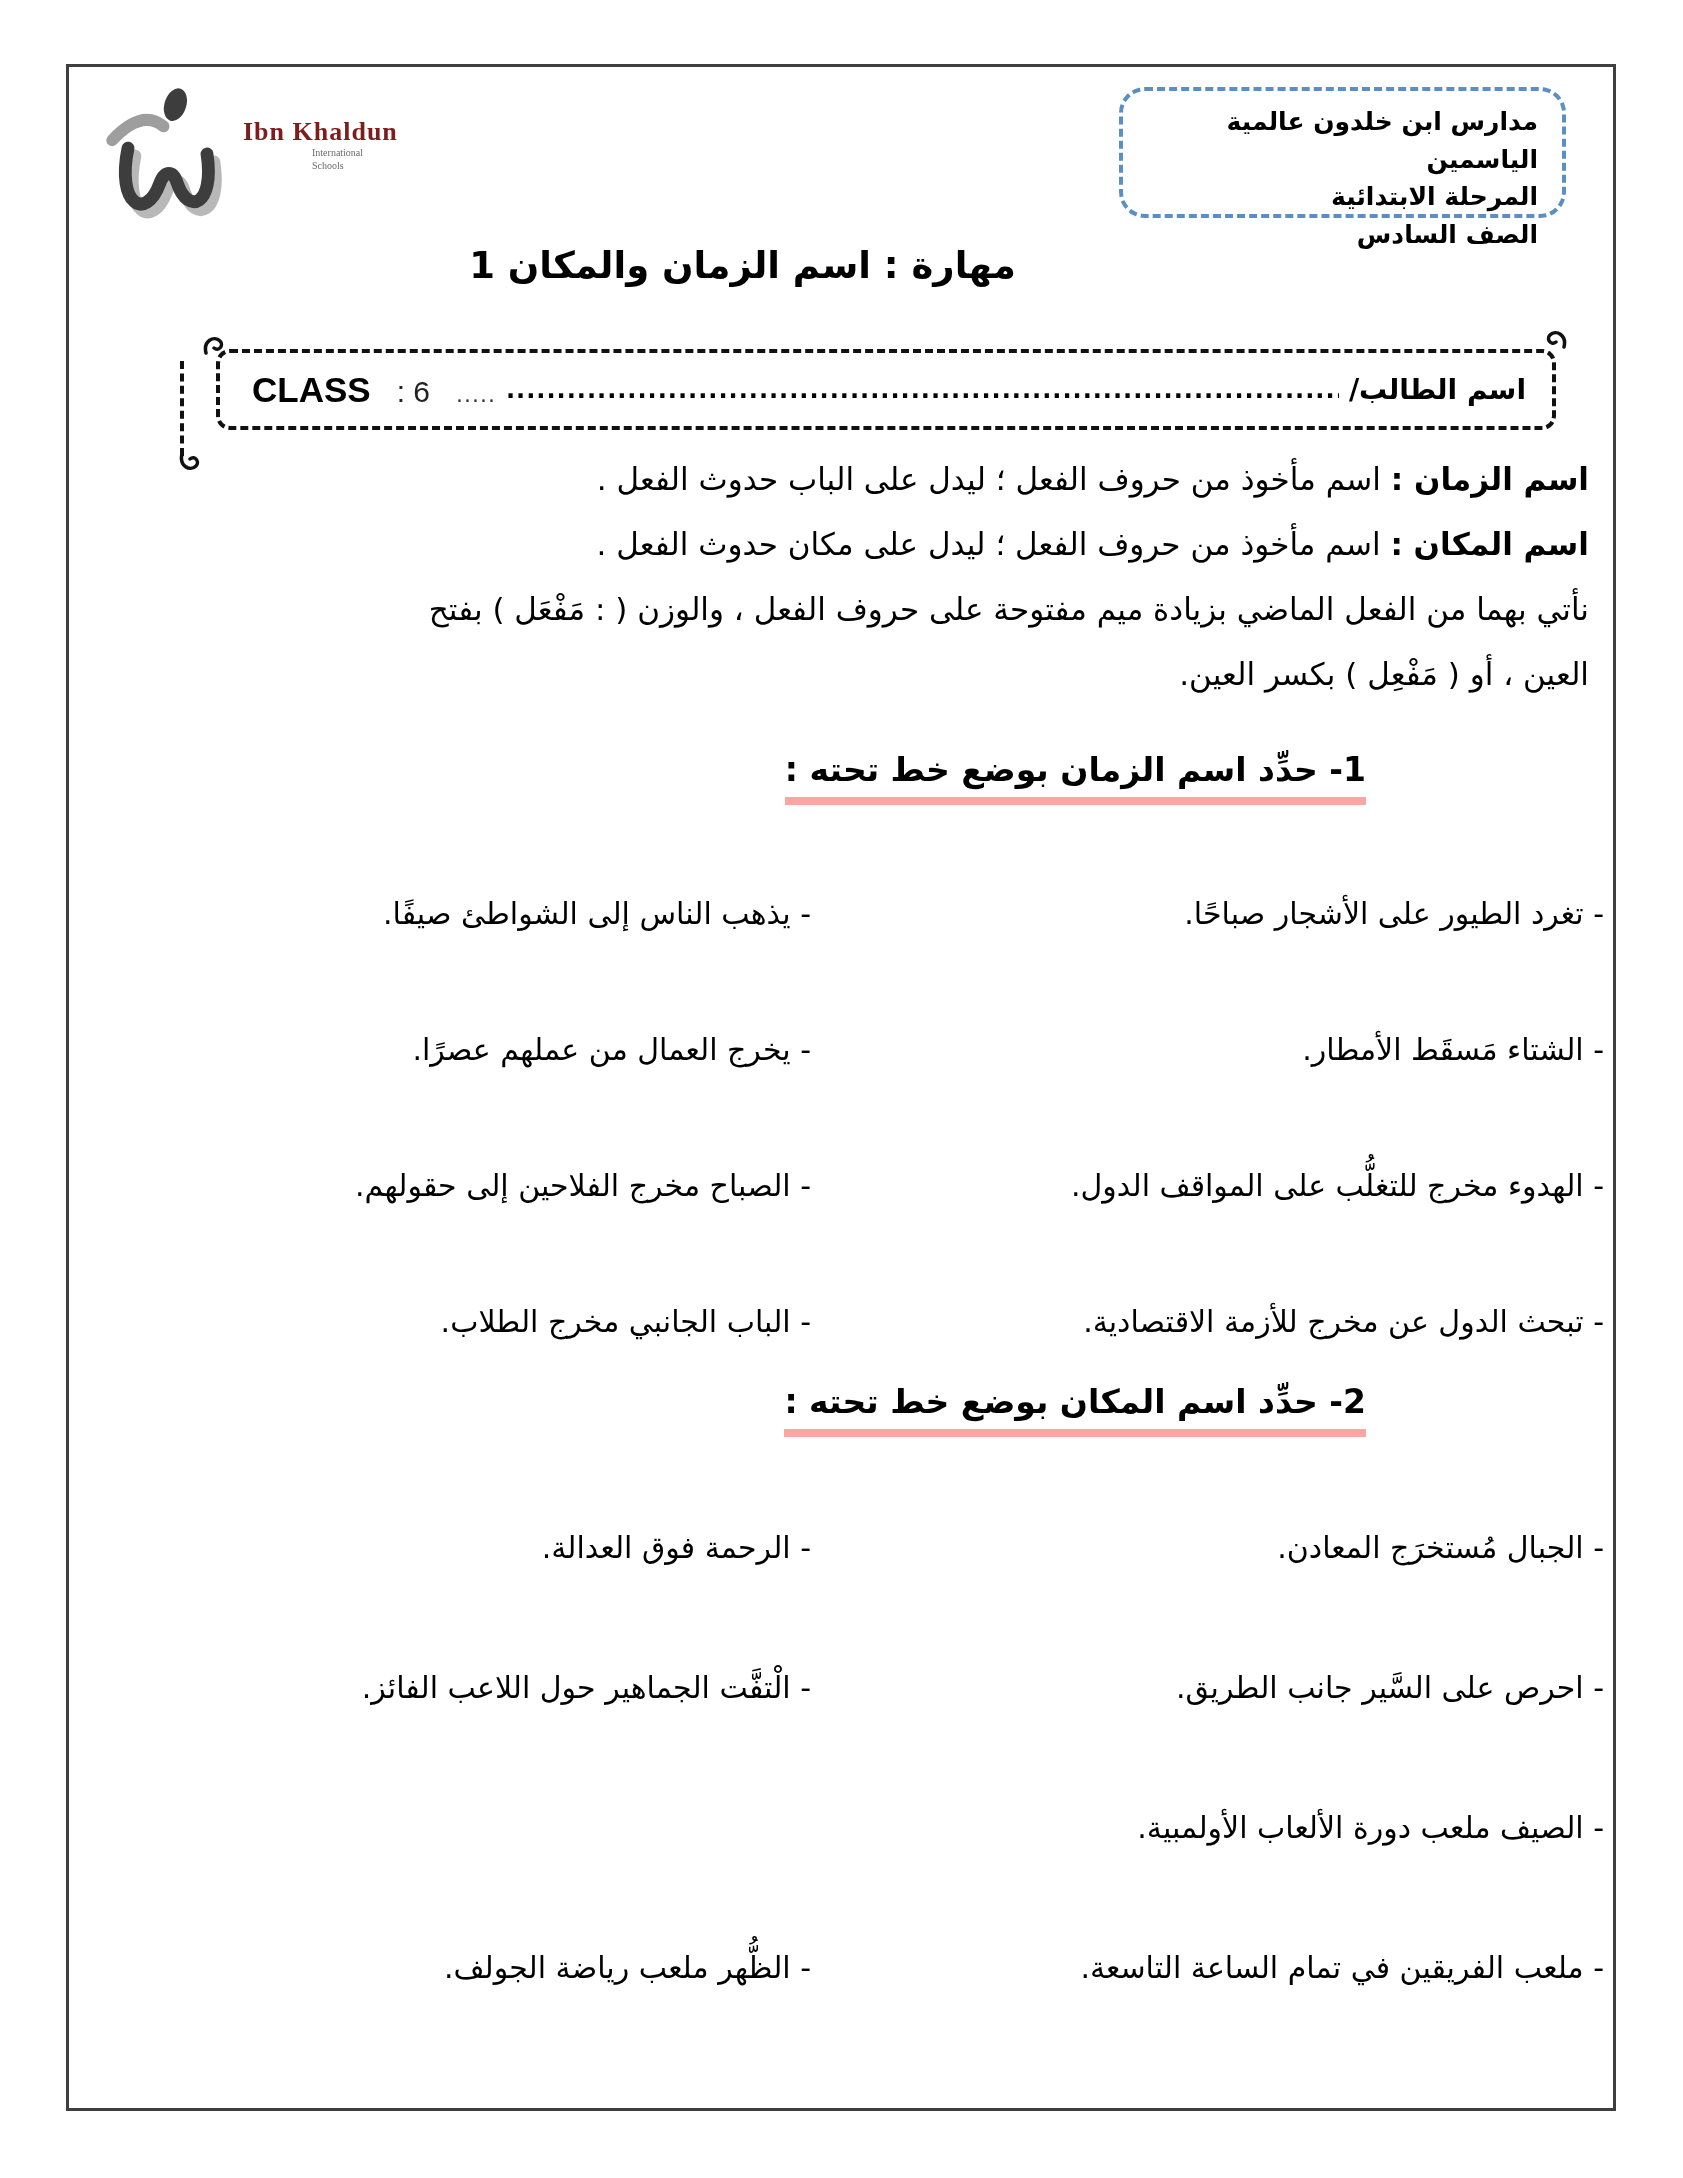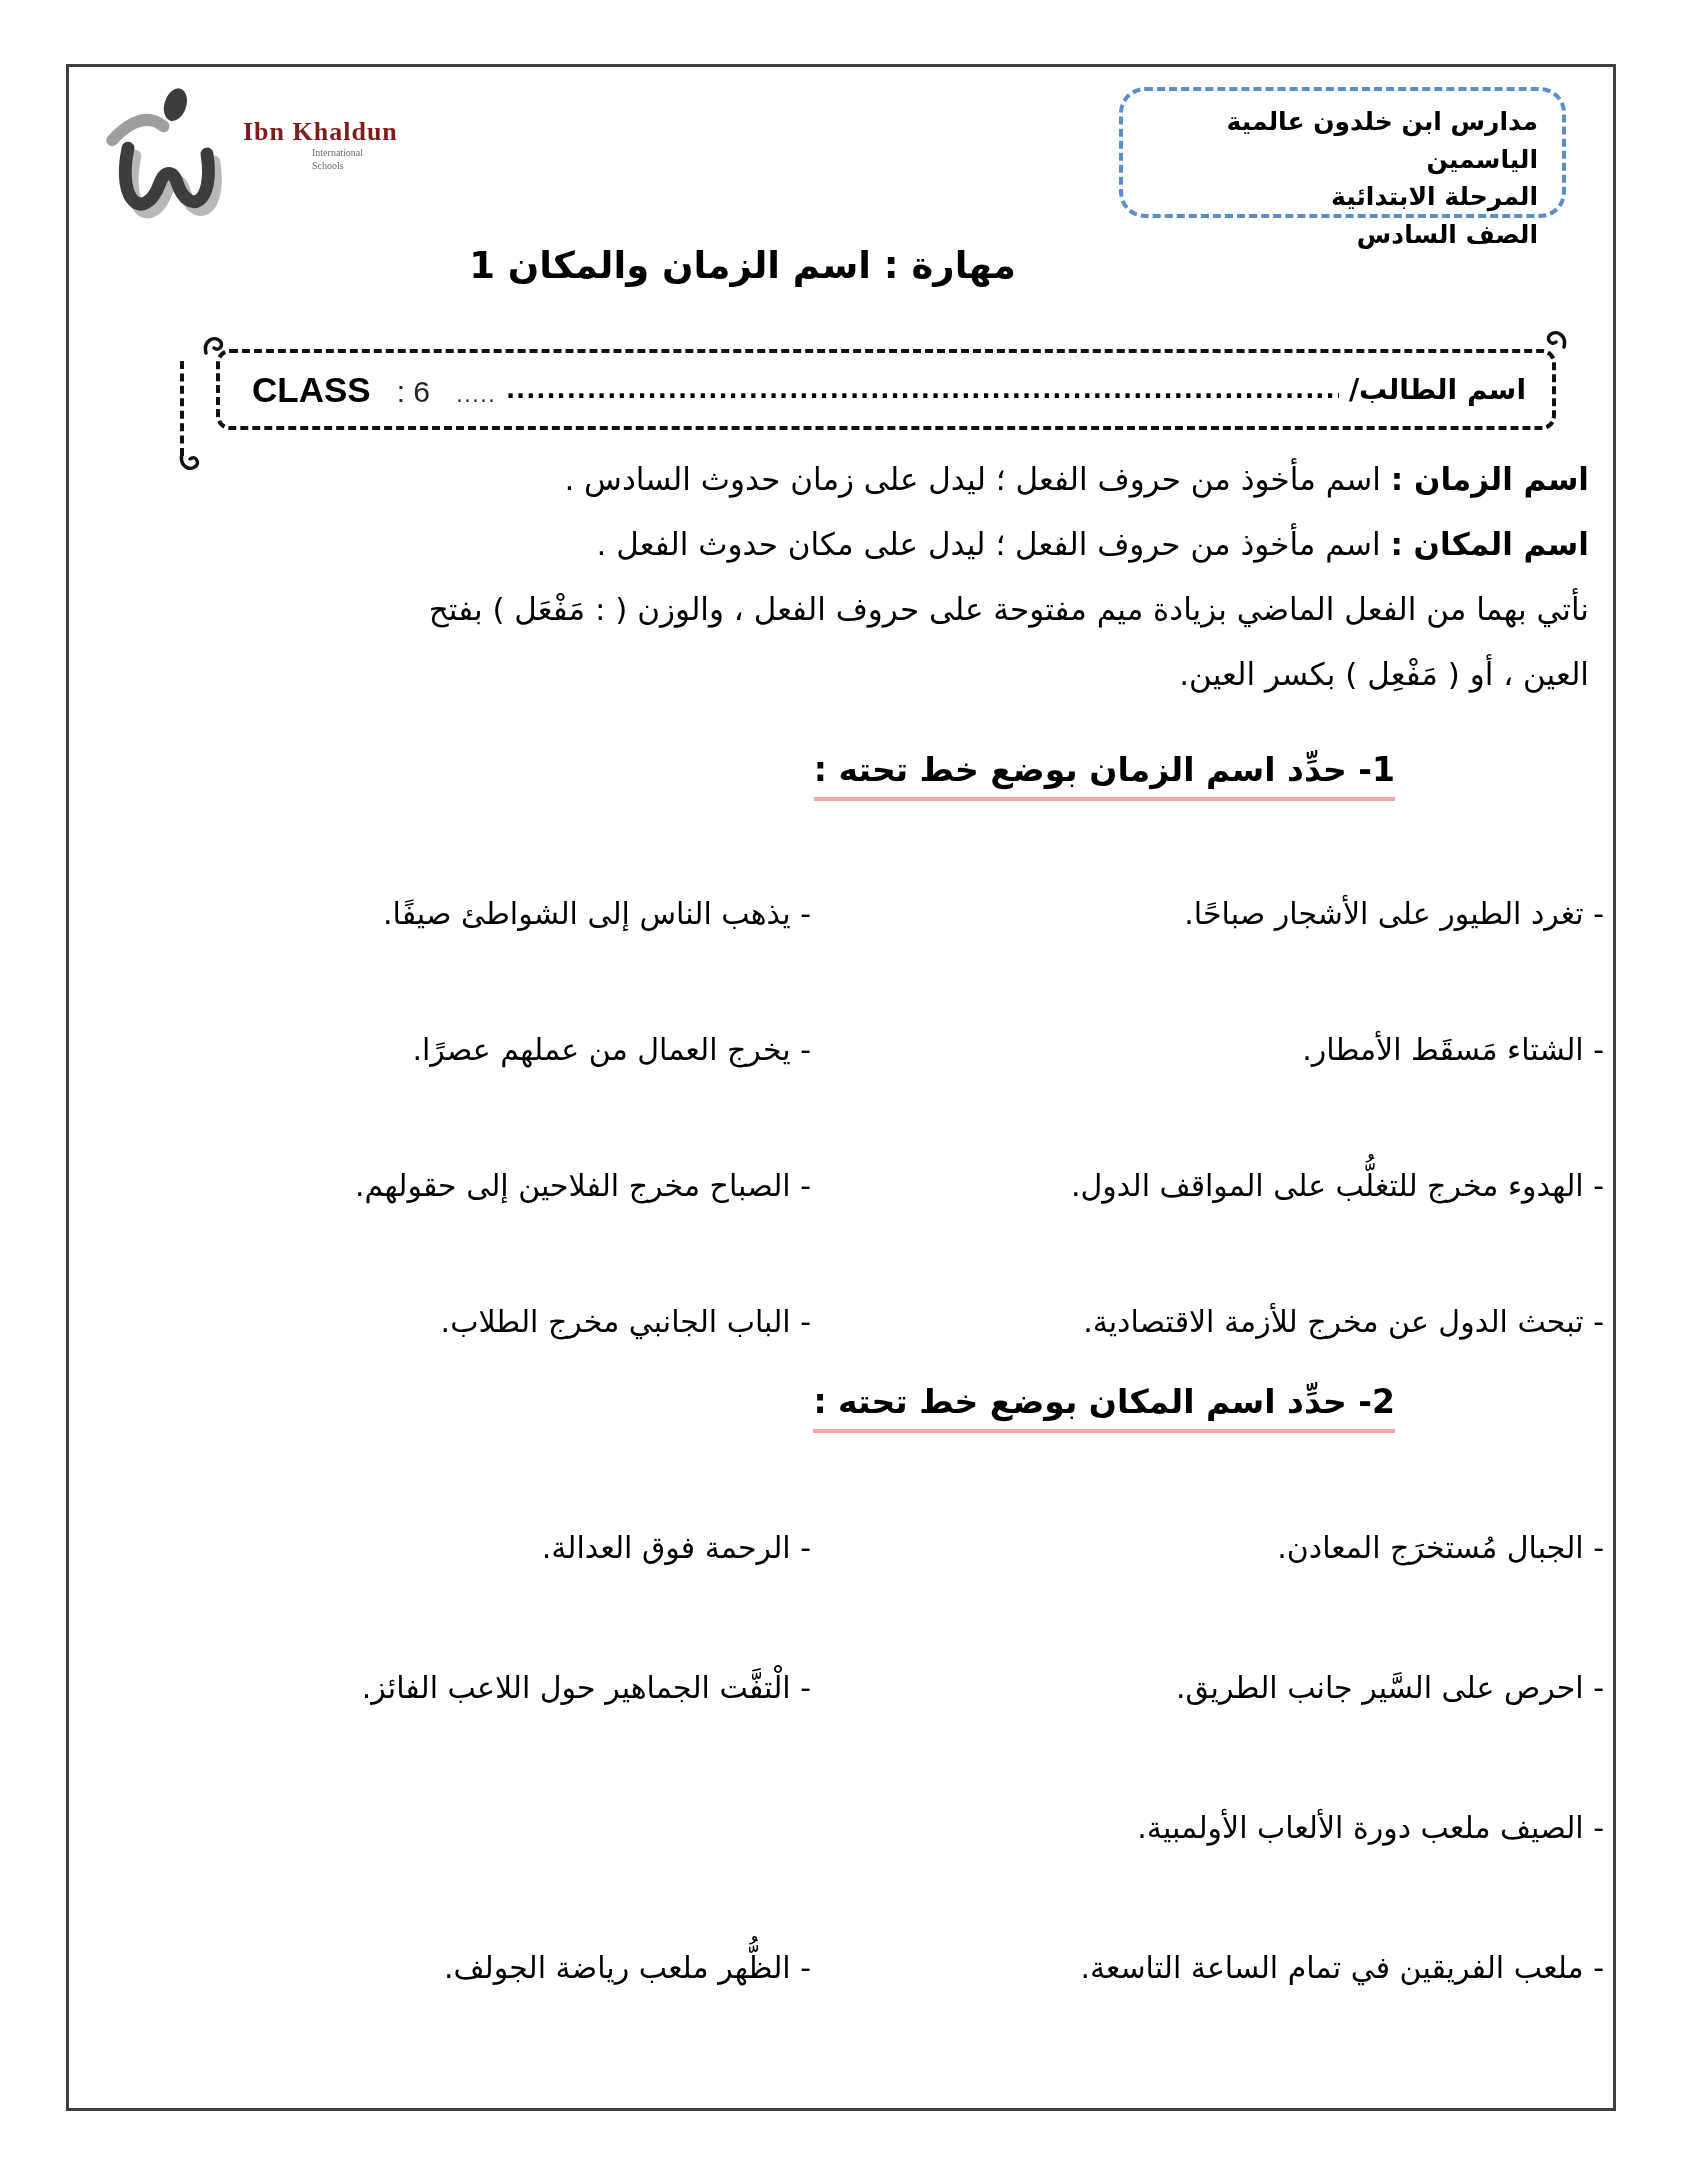--- a/index.html
+++ b/index.html
@@ -47,22 +47,22 @@
   .nb-class-label{font-family:"Liberation Sans",sans-serif;font-weight:bold;font-size:35px;}
   .nb-class-value{font-family:"Liberation Sans",sans-serif;font-size:30px;color:#222;}
   .nb-class-dots{font-size:22px;color:#333;letter-spacing:1px;}
   
   .intro{position:absolute;left:84px;right:94px;top:447px;direction:rtl;font-size:31px;}
   .intro-line{line-height:65px;text-align:right;white-space:nowrap;}
   .intro-line b{font-weight:bold;}
   .intro-center{text-align:right;}
   
   .sec-heading{
-    position:absolute;right:288px;direction:rtl;font-size:33px;font-weight:bold;
-    border-bottom:4px solid #fca5a5;padding-bottom:8px;white-space:nowrap;
+    position:absolute;right:317px;direction:rtl;font-size:33px;font-weight:bold;
+    border-bottom:8px solid #fca5a5;padding-bottom:8px;white-space:nowrap;
   }
   .sec1{top:750px;}
   .sec2{top:1382px;}
   
   .rows{position:absolute;left:79px;right:79px;direction:rtl;}
   .rows-s1{top:884px;}
   .rows-s2{top:1518px;}
   .row{display:flex;align-items:flex-start;}
   .rows-s1 .row{height:124px;padding-top:12px;box-sizing:content-box;}
   .rows-s2 .row{height:128px;padding-top:12px;}
@@ -122,21 +122,21 @@
     <span class="nb-dots">........................................................................................................................</span>
     <span class="nb-class">
       <span class="nb-class-label">CLASS</span>
       <span class="nb-class-value">: 6</span>
       <span class="nb-class-dots">.....</span>
     </span>
   </div>
 </div>
 
 <div class="intro">
-  <div class="intro-line"><b>اسم الزمان :</b><span>  اسم مأخوذ من حروف الفعل ؛ ليدل على زمان حدوث السادس .</span></div>
+  <div class="intro-line"><b>اسم الزمان :</b><span>  اسم مأخوذ من حروف الفعل ؛ ليدل على الباب حدوث الفعل .</span></div>
   <div class="intro-line"><b>اسم المكان :</b><span>  اسم مأخوذ من حروف الفعل ؛ ليدل على مكان حدوث الفعل .</span></div>
   <div class="intro-line">نأتي بهما من الفعل الماضي بزيادة ميم مفتوحة على حروف الفعل ، والوزن ( : مَفْعَل ) بفتح</div>
   <div class="intro-line intro-center">العين ، أو ( مَفْعِل ) بكسر العين.</div>
 </div>
 
 <div class="sec-heading sec1">1- حدِّد اسم الزمان بوضع خط تحته :</div>
 <div class="rows rows-s1">
   <div class="row">
     <div class="cell-r">- تغرد الطيور على الأشجار صباحًا.</div>
     <div class="cell-l">-  يذهب الناس إلى الشواطئ صيفًا.</div>

